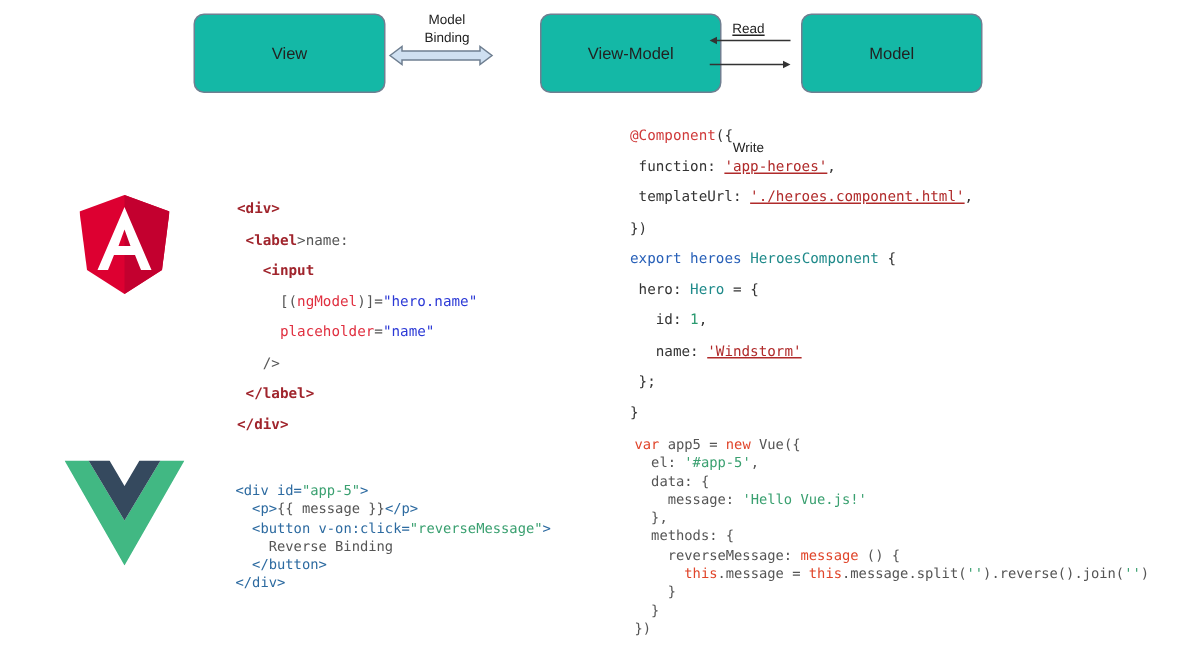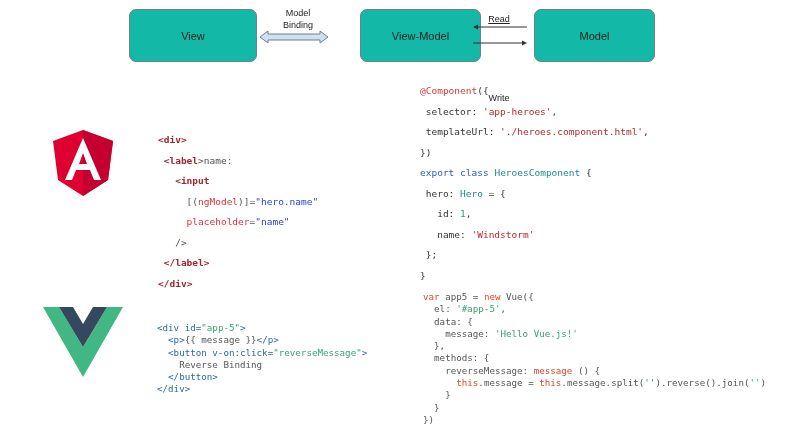--- a/index.html
+++ b/index.html
@@ -5,21 +5,21 @@
   html,body{margin:0;padding:0;background:#fff;}
   body{width:800px;height:444px;position:relative;overflow:hidden;font-family:"Liberation Sans",sans-serif;}
   .box{position:absolute;top:9px;height:53px;background:#14b8a6;border:1px solid #6f7f91;border-radius:7px;display:flex;align-items:center;justify-content:center;font-size:11px;color:#222;box-sizing:border-box;}
   .lbl{position:absolute;font-size:9px;color:#222;text-align:center;line-height:12px;}
   .code{position:absolute;font-family:"DejaVu Sans Mono",monospace;white-space:pre;margin:0;}
   .ang{font-size:9.5px;line-height:20.5px;color:#555;}
   .vue{font-size:9.2px;line-height:12.3px;color:#555;}
   .t-tag{color:#a0242c;font-weight:bold;}
   .t-red{color:#e03040;}
   .t-blue{color:#2b39d6;}
-  .t-str{color:#b02a2a;}
+  .t-str{color:#b02a2a;text-decoration:underline;}
   .t-kw{color:#2860b8;text-align:center;}
   .t-cls{color:#1f8a8a;}
   .t-num{color:#2a9a70;}
   .t-dec{color:#d03a3a;}
   .t-vtag{color:#2c6aa0;margin-top:44px;}
   .t-vstr{color:#3aa070;}
   .t-vkw{color:#e0452a;}
 </style>
 </head>
 <body>
@@ -62,24 +62,24 @@
 <pre class="code ang" style="left:158px;top:91px;margin-top:39px;"><span><span class="t-tag">&lt;</span><span class="t-tag">div</span><span class="t-tag">&gt;</span></span>
 <span><span class="t-tag"> &lt;</span><span class="t-tag">label</span><span>&gt;name:</span></span>
 <span><span class="t-tag">   &lt;</span><span class="t-tag">input</span></span>
 <span><span>     [(</span><span class="t-red">ngModel</span><span>)]=</span><span class="t-blue">"hero.name"</span></span>
 <span><span>     </span><span class="t-red">placeholder</span><span>=</span><span class="t-blue">"name"</span></span>
 <span><span>   /&gt;</span></span>
 <span><span class="t-tag"> &lt;/</span><span class="t-tag">label</span><span class="t-tag">&gt;</span></span>
 <span><span class="t-tag">&lt;/</span><span class="t-tag">div</span><span class="t-tag">&gt;</span></span></pre>
 
 <pre class="code ang" style="left:420px;top:81px;color:#333;"><span class="t-dec">@Component</span><span>({</span>
-<span> selector: </span><span class="t-str">'app-heroes'</span><span>,</span>
+<span> function: </span><span class="t-str">'app-heroes'</span><span>,</span>
 <span> templateUrl: </span><span class="t-str">'./heroes.component.html'</span><span>,</span>
 <span>})</span>
-<span class="t-kw">export</span> <span class="t-kw">class</span> <span class="t-cls">HeroesComponent</span><span> {</span>
+<span class="t-kw">export</span> <span class="t-kw">heroes</span> <span class="t-cls">HeroesComponent</span><span> {</span>
 <span> hero: </span><span class="t-cls">Hero</span><span> = {</span>
 <span>   id: </span><span class="t-num">1</span><span>,</span>
 <span>   name: </span><span class="t-str">'Windstorm'</span>
 <span> };</span>
 <span>}</span></pre>
 
 <svg style="position:absolute;left:43px;top:307px;" width="80" height="70" viewBox="0 0 80 70">
   <path d="M0 0 L16 0 L40 40 L64 0 L80 0 L40 70 Z" fill="#41b883"></path>
   <path d="M16 0 L30 0 L40 17 L50 0 L64 0 L40 40 Z" fill="#35495e"></path>
 </svg>

